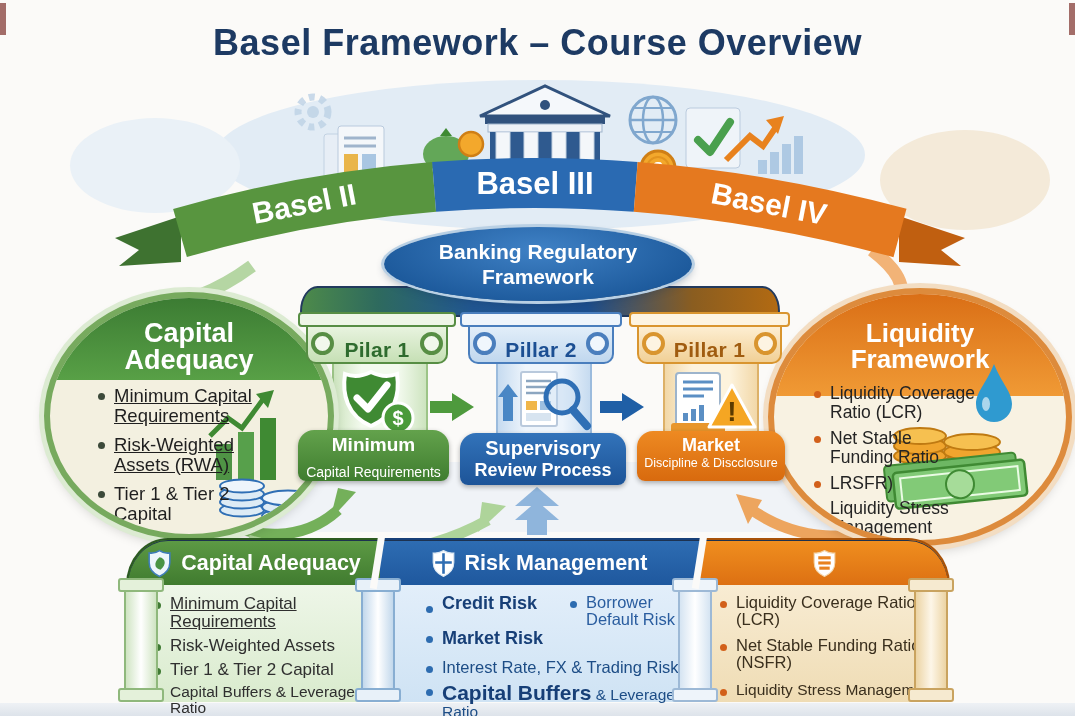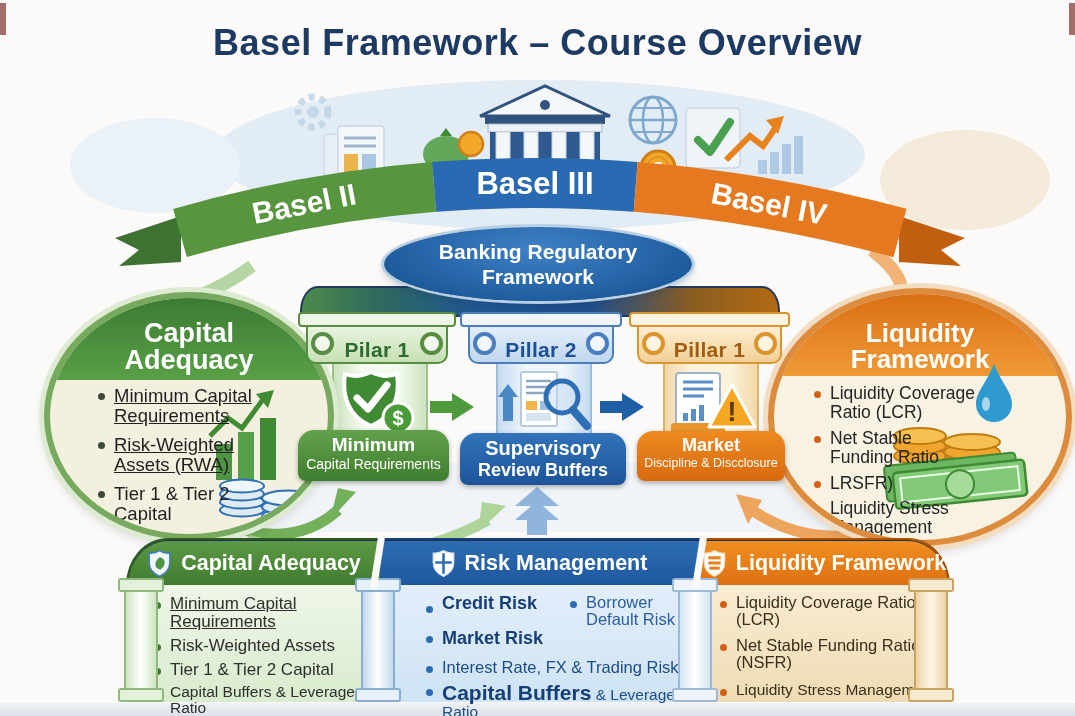--- a/index.html
+++ b/index.html
@@ -55,36 +55,36 @@
   .shaft{position:absolute;top:358px;height:80px;width:92px;z-index:3;border-left:2px solid;border-right:2px solid;}
   .shaft1{left:332px;background:linear-gradient(90deg,#cde4bf,#f3faee 30%,#f3faee 70%,#cde4bf);border-color:#9cc487;}
   .shaft2{left:496px;background:linear-gradient(90deg,#c6dbf0,#eef5fc 30%,#eef5fc 70%,#c6dbf0);border-color:#9bbbdd;}
   .shaft3{left:663px;background:linear-gradient(90deg,#f2d8a8,#fdf3dd 30%,#fdf3dd 70%,#f2d8a8);border-color:#ddb168;}
   
   .pbanner{position:absolute;z-index:6;color:#fff;text-align:center;border-radius:16px 16px 8px 8px;
            box-shadow:0 2px 5px rgba(0,0,0,.3);padding-top:4px;box-sizing:border-box;}
   .pbanner .l1{font-weight:bold;display:block;}
   .pbanner .l2{display:block;}
   .pb1{left:298px;top:430px;width:151px;height:51px;background:linear-gradient(180deg,#63a24c,#3f7d2f);}
-  .pb1 .l1{font-size:19px;} .pb1 .l2{font-size:14px;}
+  .pb1 .l1{font-size:19px;} .pb1 .l2{font-size:14px;margin-top:8px;}
   .pb2{left:460px;top:433px;width:166px;height:52px;background:linear-gradient(180deg,#3273ba,#1d5498);}
   .pb2 .l1{font-size:20px;} .pb2 .l2{font-size:18px;font-weight:bold;}
   .pb3{left:637px;top:431px;width:148px;height:50px;background:linear-gradient(180deg,#ee8a22,#d86a0e);}
   .pb3 .l1{font-size:18px;} .pb3 .l2{font-size:12.5px;}
   .icon-abs{position:absolute;z-index:5;}
   
   .circle{position:absolute;border-radius:50%;overflow:hidden;z-index:3;}
   .circle-left{left:44px;top:292px;width:278px;height:236px;background:#f3f0e0;
         border:6px solid #77aa5e;box-shadow:0 0 0 5px #dcebd2,0 5px 12px rgba(0,0,0,.18);}
   .circle-right{left:768px;top:288px;width:292px;height:246px;background:#f8f2e2;
         border:6px solid #dd8b3c;box-shadow:0 0 0 5px #f3ddc2,0 5px 12px rgba(0,0,0,.18);}
   .c-header{position:absolute;top:0;left:0;right:0;display:flex;flex-direction:column;align-items:center;
         justify-content:flex-end;color:#fff;font-weight:bold;text-align:center;line-height:1.0;}
   .circle-left .c-header{height:76px;background:linear-gradient(180deg,#3c7c33,#58a046);font-size:27px;padding-bottom:6px;}
-  .circle-right .c-header{height:78px;background:linear-gradient(180deg,#da6f16,#f09a35);font-size:26px;padding-bottom:4px;}
+  .circle-right .c-header{height:78px;background:linear-gradient(180deg,#da6f16,#f09a35);font-size:26px;padding-bottom:24px;}
   .c-bullets{position:absolute;}
   .circle-left .c-bullets{top:88px;left:48px;width:200px;}
   .circle-right .c-bullets{top:90px;left:40px;width:220px;}
   .blt{display:flex;align-items:flex-start;margin-bottom:9px;}
   .blt .dot{width:7px;height:7px;border-radius:50%;margin:7px 9px 0 0;flex:none;}
   .circle-left .blt{font-size:18.5px;color:#1f1f1f;line-height:1.08;}
   .circle-left .dot{background:#3c4a3a;}
   .circle-right .blt{font-size:17.5px;color:#242424;line-height:1.08;margin-bottom:7px;}
   .circle-right .dot{background:#d2601a;}
   .w170{width:170px;text-decoration:underline;} .w150{width:150px;} .w190{width:190px;} .w120{width:120px;} .w180{width:180px;}
@@ -311,21 +311,21 @@
   <svg class="icon-abs" style="left:600px;top:393px;" width="44" height="28" viewBox="0 0 44 28">
     <polygon points="0,8 22,8 22,0 44,14 22,28 22,20 0,20" fill="#1f5fa6"></polygon>
   </svg>
 
   <div class="pbanner pb1">
     <span class="l1">Minimum</span>
     <span class="l2">Capital Requirements</span>
   </div>
   <div class="pbanner pb2">
     <span class="l1">Supervisory</span>
-    <span class="l2">Review Buffers</span>
+    <span class="l2">Review Process</span>
   </div>
   <div class="pbanner pb3">
     <span class="l1">Market</span>
     <span class="l2">Discipline &amp; Discclosure</span>
   </div>
 
   <div class="circle circle-left">
     <div class="c-header">
       <span>Capital</span>
       <span>Adequacy</span>
@@ -423,21 +423,20 @@
       </svg>
       <span>Capital Adequacy</span>
     </div>
     <div class="bh bh-orange">
       <svg width="25" height="29" viewBox="0 0 24 28">
         <path d="M12 1.5 C15 3.5 19 4.3 22 3.8 V13 c0 7.5-4.5 11-10 13.5 C6.5 24 2 20.5 2 13 V3.8 C5 4.3 9 3.5 12 1.5 Z" fill="#ffffff" stroke="#f3d3a6"></path>
         <rect x="6" y="7" width="12" height="3" fill="#e8821e"></rect>
         <rect x="6" y="12" width="12" height="3" fill="#e8821e"></rect>
         <rect x="7" y="17" width="10" height="3" fill="#e8821e"></rect>
       </svg>
-      <span>Liquidity Framework</span>
     </div>
     <div class="hdr-gap" style="left:262px;"></div>
     <div class="hdr-gap" style="left:584px;"></div>
 
     <div class="bb bb-green">
       <div class="blt" style="left:28px;top:10px;">
           <span class="dot"></span>
           <span class="w170">Minimum Capital Requirements</span>
         </div>
       <div class="blt" style="left:28px;top:52px;">

